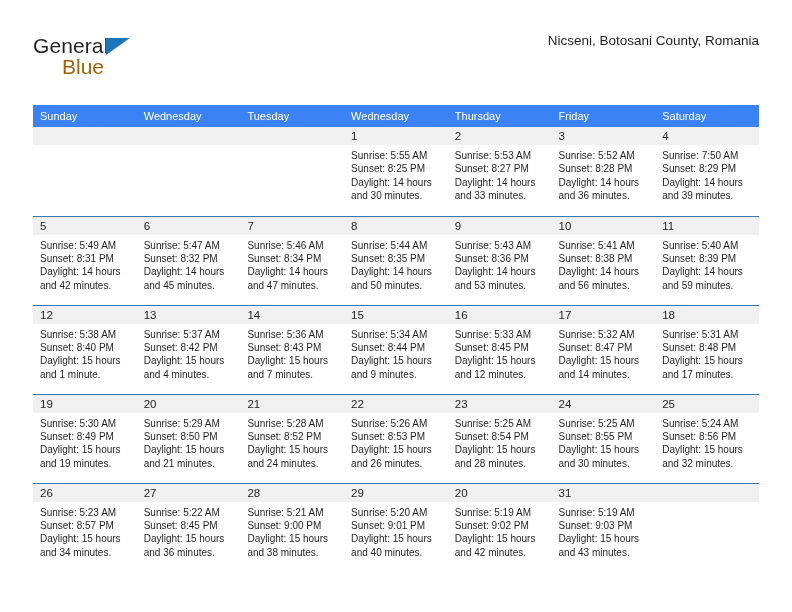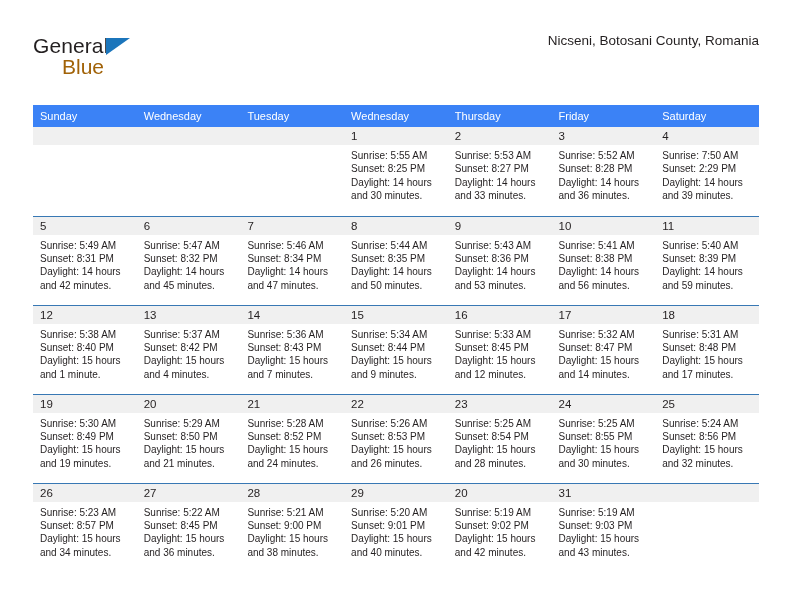--- a/index.html
+++ b/index.html
@@ -202,21 +202,21 @@
               <div>Sunrise: 5:52 AM</div>
               <div>Sunset: 8:28 PM</div>
               <div>Daylight: 14 hours</div>
               <div>and 36 minutes.</div>
             </div>
           </td>
           <td>
             <div class="daynum">4</div>
             <div class="cell-body">
               <div>Sunrise: 7:50 AM</div>
-              <div>Sunset: 2:29 PM</div>
+              <div>Sunset: 8:29 PM</div>
               <div>Daylight: 14 hours</div>
               <div>and 39 minutes.</div>
             </div>
           </td>
         </tr>
         <tr>
           <td>
             <div class="daynum">5</div>
             <div class="cell-body">
               <div>Sunrise: 5:49 AM</div>

